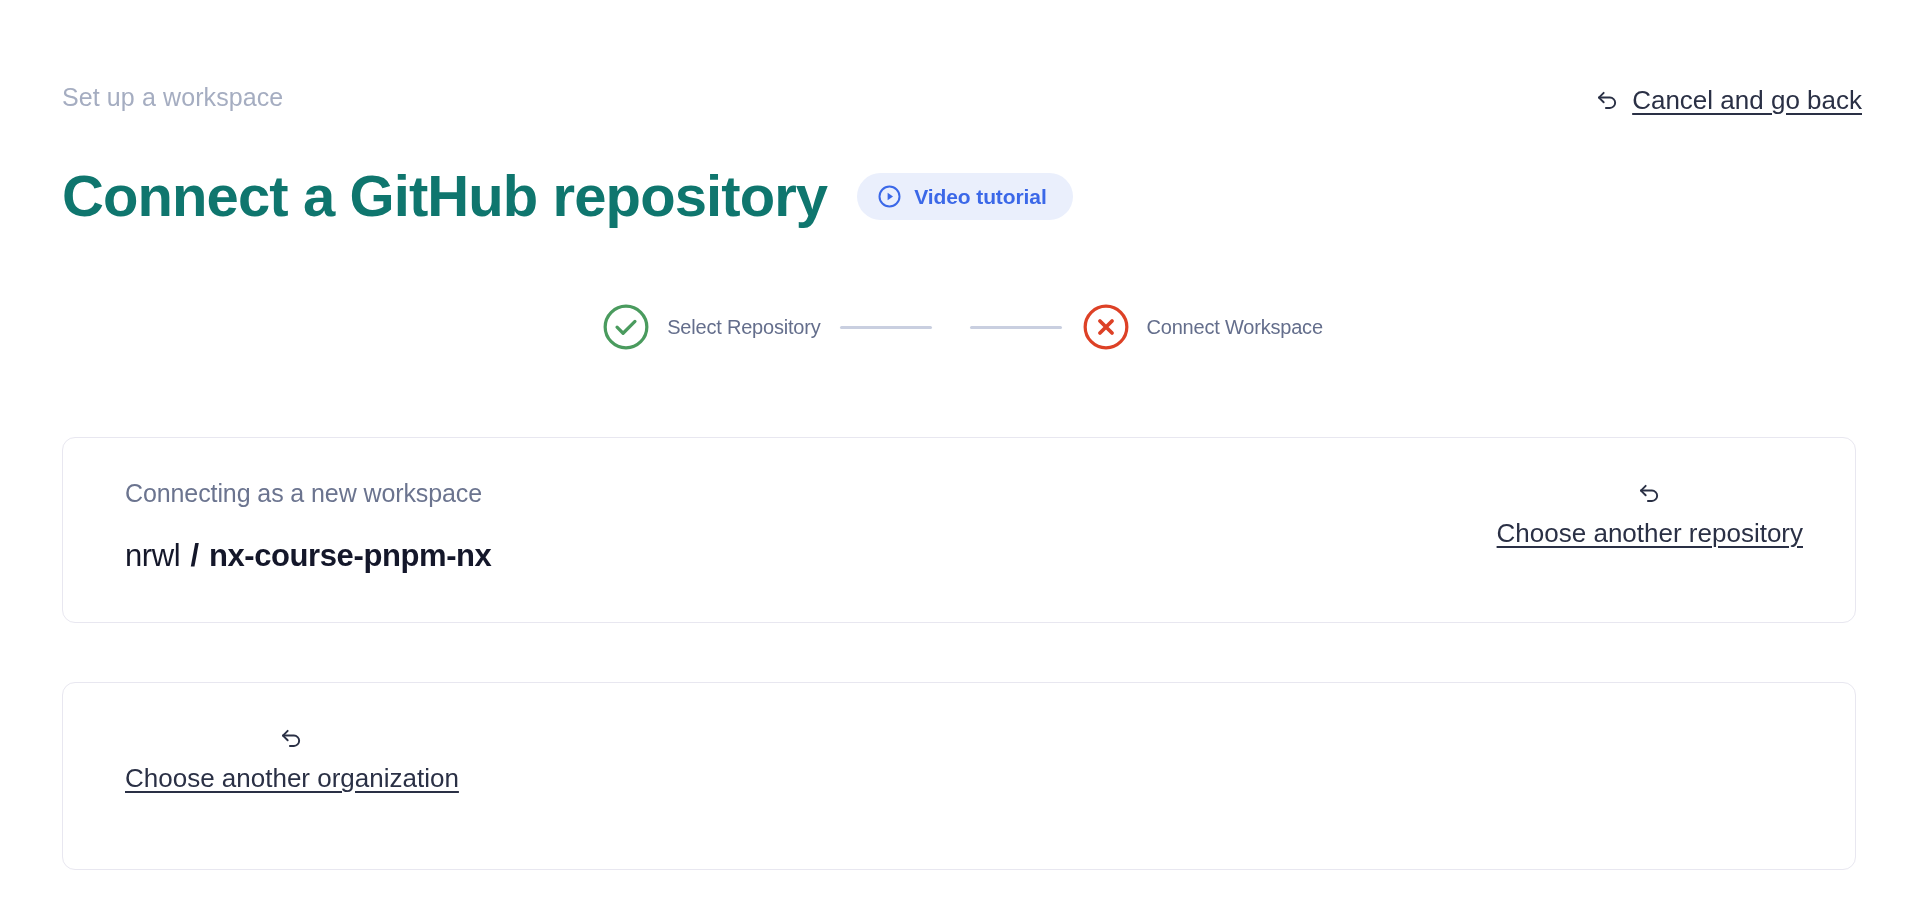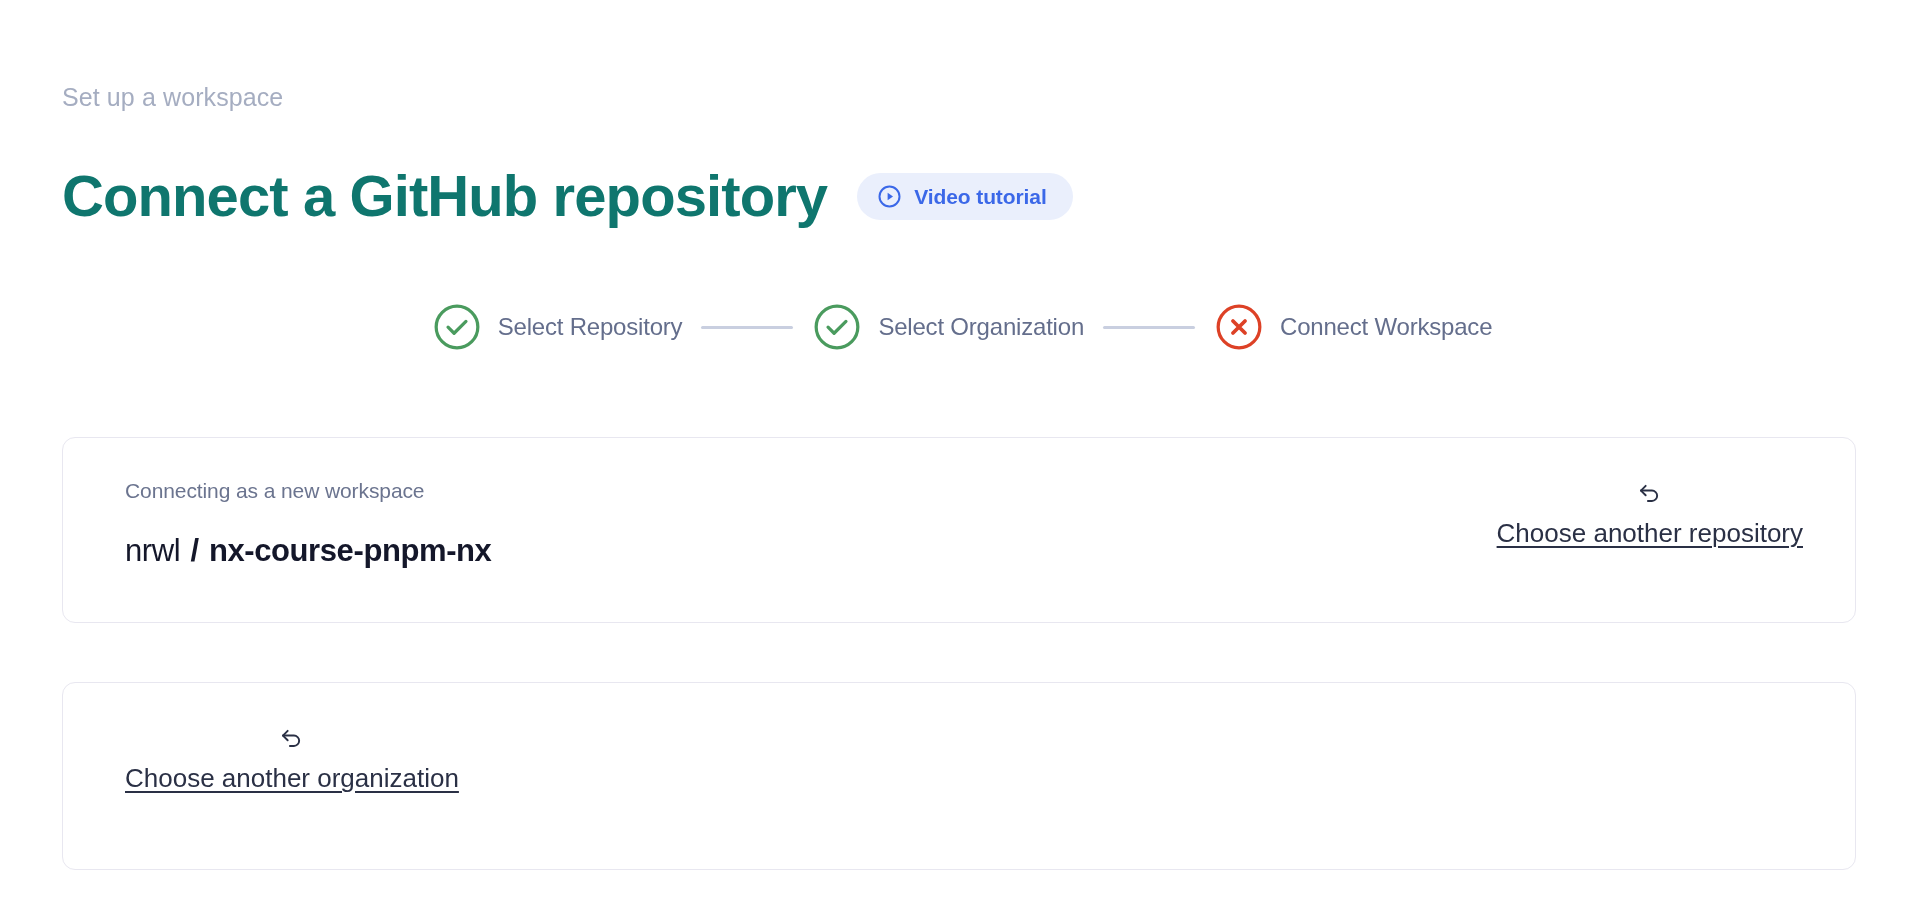--- a/index.html
+++ b/index.html
@@ -116,21 +116,21 @@
     align-items: center;
     gap: 16px;
   }
   .step-circle {
     width: 50px;
     height: 50px;
     flex: none;
     display: block;
   }
   .step-label {
-    font-size: 24px;
+    font-size: 20px;
     color: #646e8c;
     letter-spacing: -0.2px;
     white-space: nowrap;
   }
   .step-connector {
     width: 92px;
     height: 3px;
     background: #c9cfe0;
     margin: 0 19px;
     border-radius: 2px;
@@ -155,21 +155,21 @@
     display: flex;
     align-items: flex-start;
     justify-content: space-between;
     padding: 0 52px 0 62px;
   }
   .card-text {
     display: flex;
     flex-direction: column;
   }
   .card-label {
-    font-size: 21px;
+    font-size: 25px;
     color: #6b748f;
     letter-spacing: -0.1px;
     line-height: 1.2;
   }
   .card-value {
     margin-top: 29px;
     font-size: 31px;
     color: #14172a;
     letter-spacing: -0.4px;
     line-height: 1.2;
@@ -221,44 +221,44 @@
           <svg class="play-icon" viewBox="0 0 24 24" fill="none" xmlns="http://www.w3.org/2000/svg">
             <circle cx="12" cy="12" r="9.6" stroke="#3b68e8" stroke-width="1.9"></circle>
             <path d="M10.2 8.4L15.4 12L10.2 15.6V8.4Z" fill="#3b68e8"></path>
           </svg>
         </span>
         <span class="label">Video tutorial</span>
       </button>
     </div>
   </div>
 
+  <a class="cancel-link" href="#">
+    <span>
+      <svg class="undo-icon" viewBox="0 0 24 24" fill="none" xmlns="http://www.w3.org/2000/svg">
+        <path d="M8.6 5.2L4.4 9.4L8.6 13.6" stroke="#2a3045" stroke-width="1.7" stroke-linecap="round" stroke-linejoin="round"></path>
+        <path d="M4.4 9.4H14.2C16.7 9.4 18.8 11.4 18.8 14C18.8 16.6 16.7 18.6 14.2 18.6H10.6" stroke="#2a3045" stroke-width="1.7" stroke-linecap="round" stroke-linejoin="round"></path>
+      </svg>
+    </span>
+    <span class="link-text">Cancel and go back</span>
+  </a>
 
   <div class="stepper">
 
     <div class="step">
       <span>
         <svg class="step-circle" viewBox="0 0 24 24" fill="none" xmlns="http://www.w3.org/2000/svg">
           <circle cx="12" cy="12" r="10" stroke="#4a9b5e" stroke-width="1.55"></circle>
           <path d="M7.7 12.1L10.6 15L16.3 9.3" stroke="#4a9b5e" stroke-width="1.55" stroke-linecap="round" stroke-linejoin="round"></path>
         </svg>
       </span>
       <span class="step-label">Select Repository</span>
     </div>
 
     <span class="step-connector"></span>
 
-    <div class="step">
-      <span>
-        <svg class="step-circle" viewBox="0 0 24 24" fill="none" xmlns="http://www.w3.org/2000/svg">
-          <circle cx="12" cy="12" r="10" stroke="#4a9b5e" stroke-width="1.55"></circle>
-          <path d="M7.7 12.1L10.6 15L16.3 9.3" stroke="#4a9b5e" stroke-width="1.55" stroke-linecap="round" stroke-linejoin="round"></path>
-        </svg>
-      </span>
-      <span class="step-label">Select Organization</span>
-    </div>
 
     <span class="step-connector"></span>
 
     <div class="step">
       <span>
         <svg class="step-circle" viewBox="0 0 24 24" fill="none" xmlns="http://www.w3.org/2000/svg">
           <circle cx="12" cy="12" r="10" stroke="#dd4126" stroke-width="1.55"></circle>
           <path d="M9.1 9.1L14.9 14.9M14.9 9.1L9.1 14.9" stroke="#dd4126" stroke-width="1.8" stroke-linecap="round"></path>
         </svg>
       </span>

